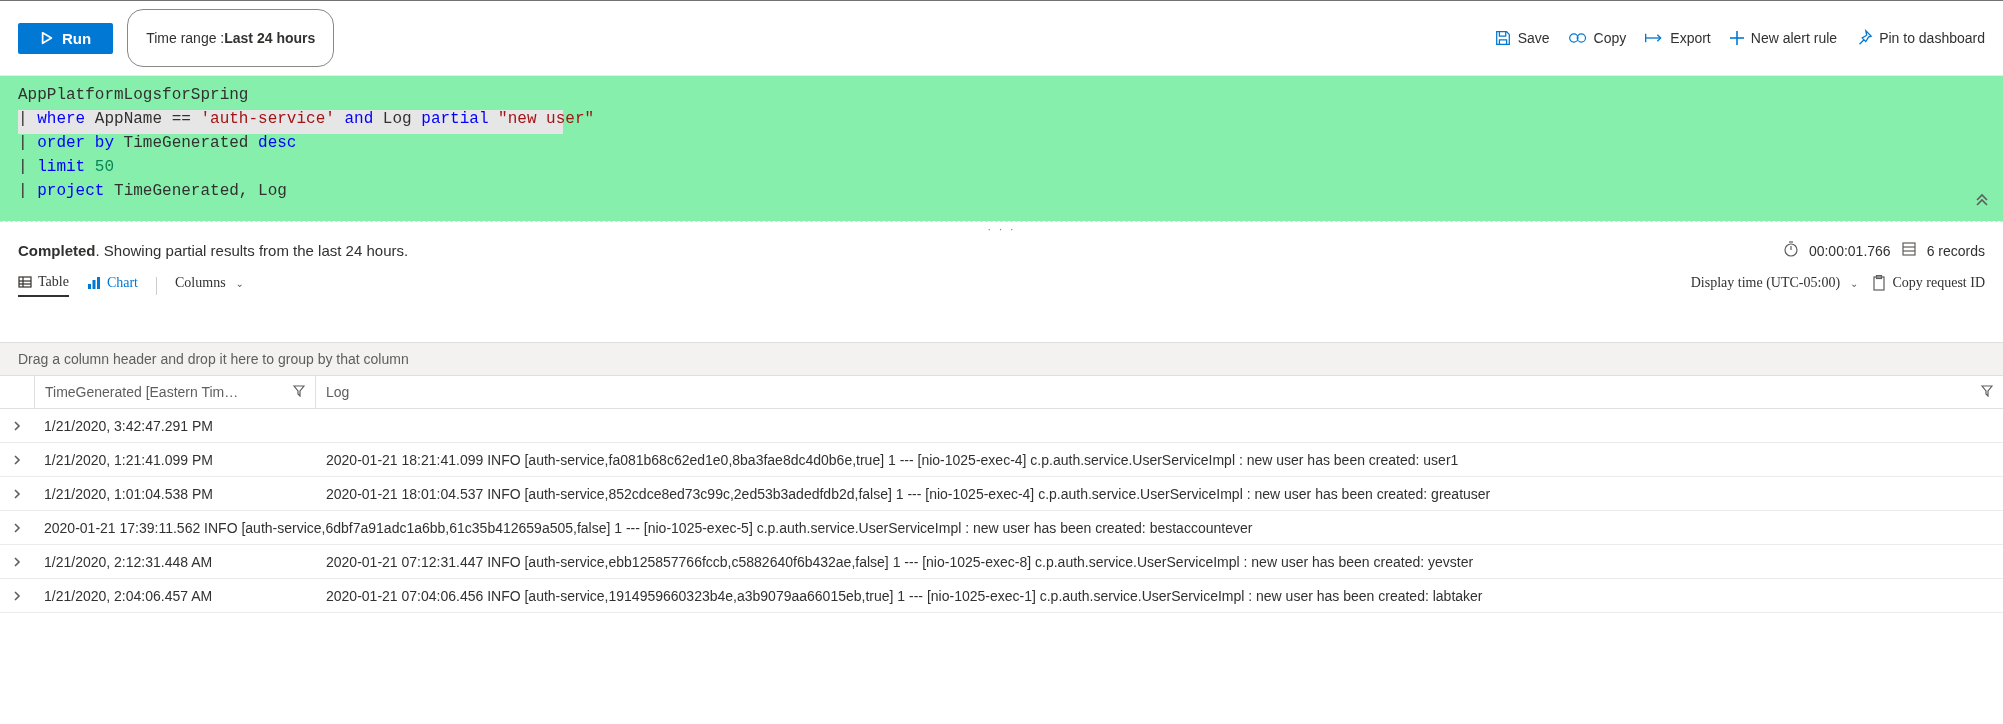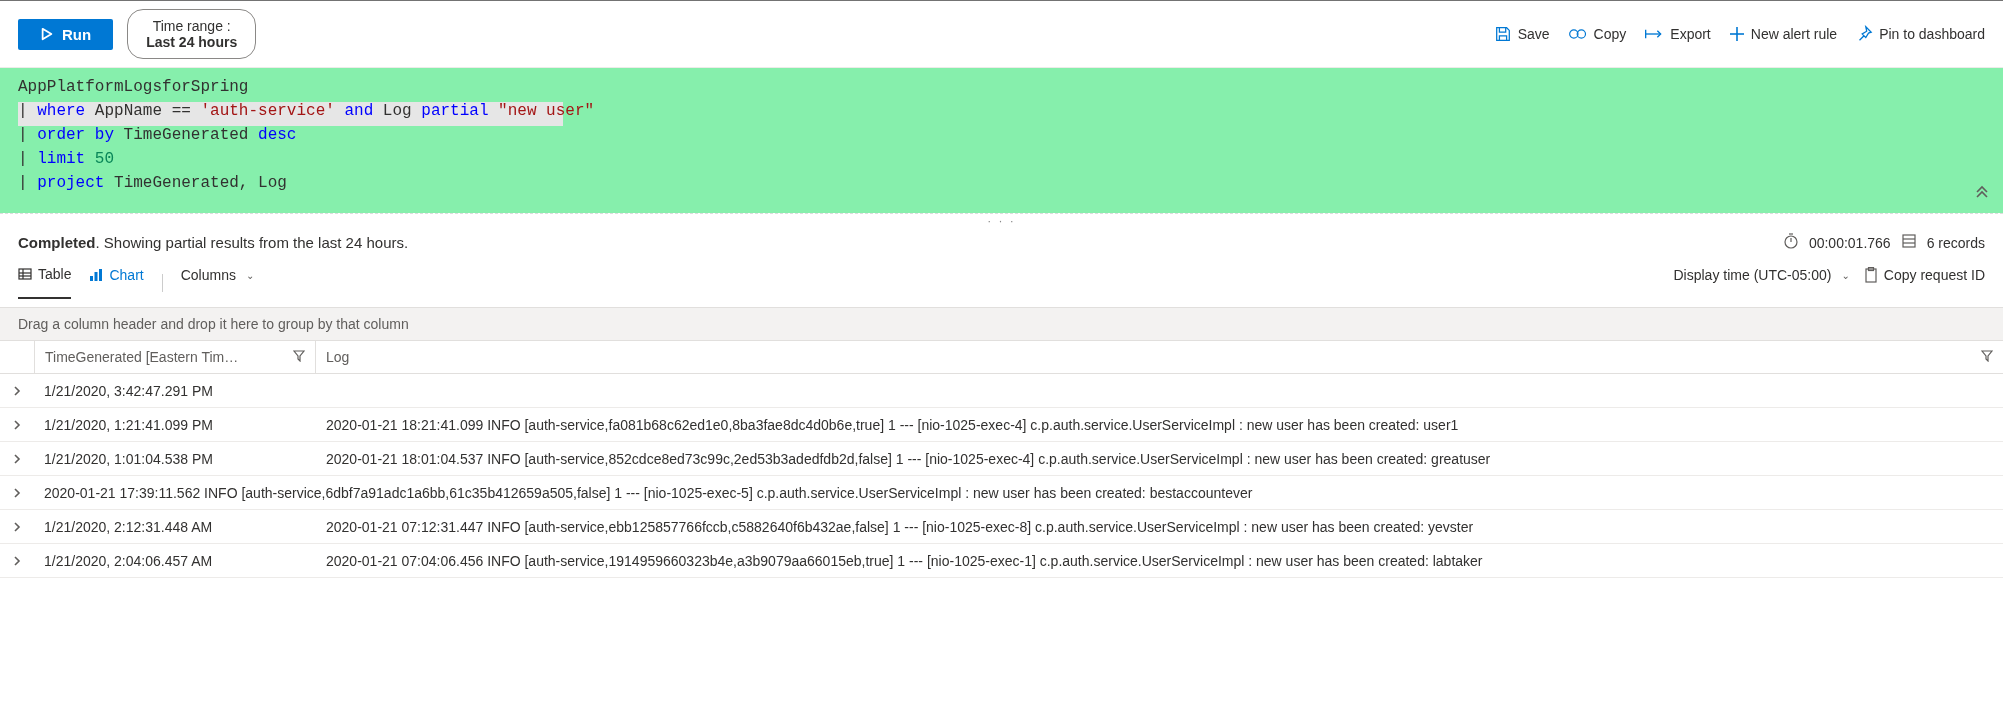--- a/index.html
+++ b/index.html
@@ -27,27 +27,26 @@
     font-weight: 600;
     display: inline-flex;
     align-items: center;
     gap: 8px;
     cursor: pointer;
   }
   .run-btn svg { fill: #fff; }
   .time-range {
     border: 1.5px solid #8a8886;
     border-radius: 16px;
-    padding: 8px 18px;
+    padding: 20px 18px;
     font-size: 14px;
     color: #323130;
     cursor: pointer;
     display: inline-flex;
     align-items: center;
-    flex-direction: column;
   }
   .time-range .bold { font-weight: 600; }
   .toolbar-right {
     margin-left: auto;
     display: flex;
     align-items: center;
     gap: 18px;
   }
   .action-link {
     display: inline-flex;
@@ -111,39 +110,41 @@
     align-items: center;
     padding: 4px 18px 8px 18px;
     gap: 18px;
     font-size: 14px;
   }
   .rtab {
     display: inline-flex;
     align-items: center;
     gap: 6px;
     cursor: pointer;
-    padding-bottom: 15px;
+    padding-bottom: 5px;
+    font-family: Liberation Serif, serif;
   }
   .rtab.active { border-bottom: 2px solid #323130; }
   .rtab.chart { color: #0078d4; }
   .rtab-div { width: 1px; height: 18px; background: #ccc; }
   .result-right {
     margin-left: auto;
     display: flex;
     align-items: center;
     gap: 14px;
   }
   .dropcaret { font-size: 10px; margin-left: 4px; color: #605e5c; }
   .group-hint {
     background: #f3f2f1;
     color: #605e5c;
     padding: 8px 18px;
     font-size: 14px;
     border-top: 1px solid #e1dfdd;
     border-bottom: 1px solid #e1dfdd;
+    margin-top: 37px;
   }
   .grid-header {
     display: flex;
     border-bottom: 1px solid #e1dfdd;
     font-size: 14px;
     color: #605e5c;
   }
   .col-expand { width: 34px; }
   .col-time { flex: 0 0 282px; display: flex; align-items: center; padding: 8px 10px; border-right: 1px solid #e1dfdd; border-left: 1px solid #e1dfdd; justify-content: space-between; }
   .col-log { flex: 1; display: flex; align-items: center; padding: 8px 10px; justify-content: space-between; }

